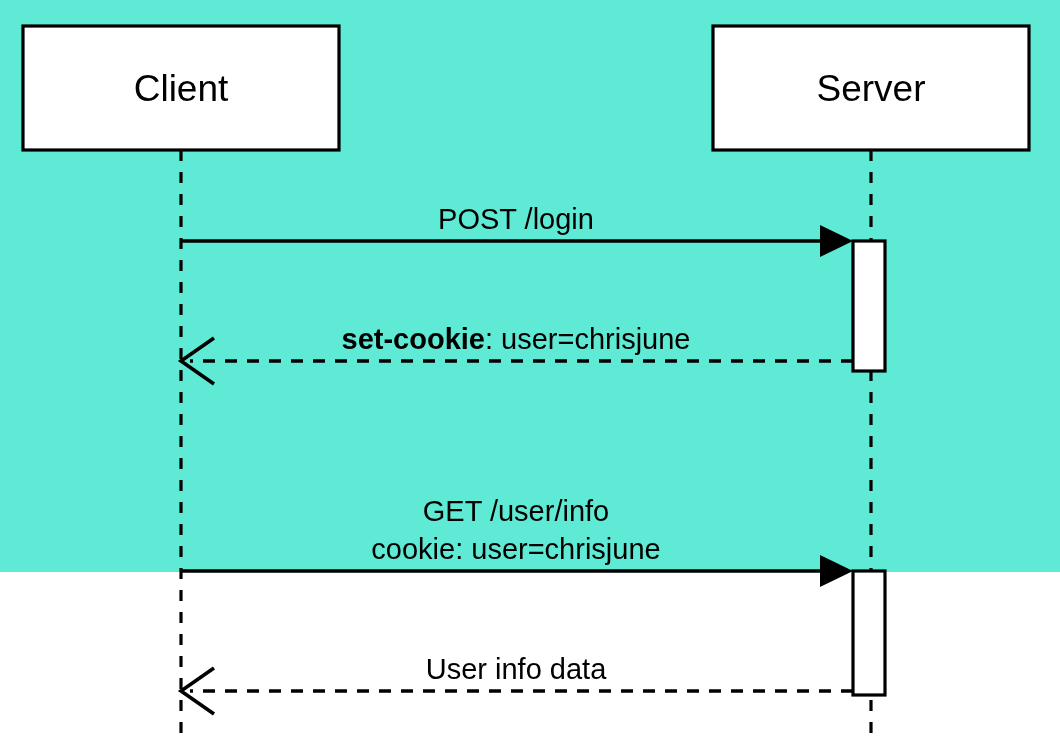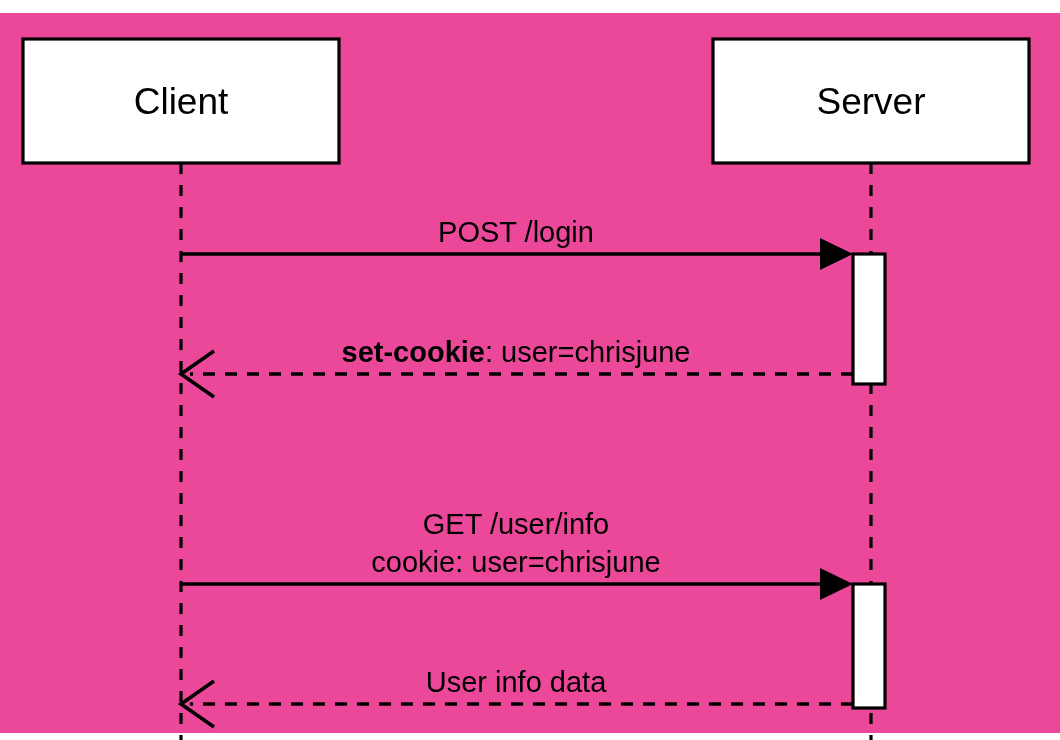--- a/index.html
+++ b/index.html
@@ -9,23 +9,22 @@
   }
   body {
     width: 1060px;
     height: 740px;
     overflow: hidden;
     font-family: "Liberation Sans", sans-serif;
   }
   #diagram-root {
     position: relative;
     width: 1060px;
-    height: 720px;
-    background: #ec4899;
-    margin-top: 13px;
+    height: 572px;
+    background: #5eead4;
   }
   #seq-svg {
     display: block;
     width: 1060px;
     height: 740px;
   }
   .participant-box {
     fill: #ffffff;
     stroke: #000000;
     stroke-width: 3.2;

